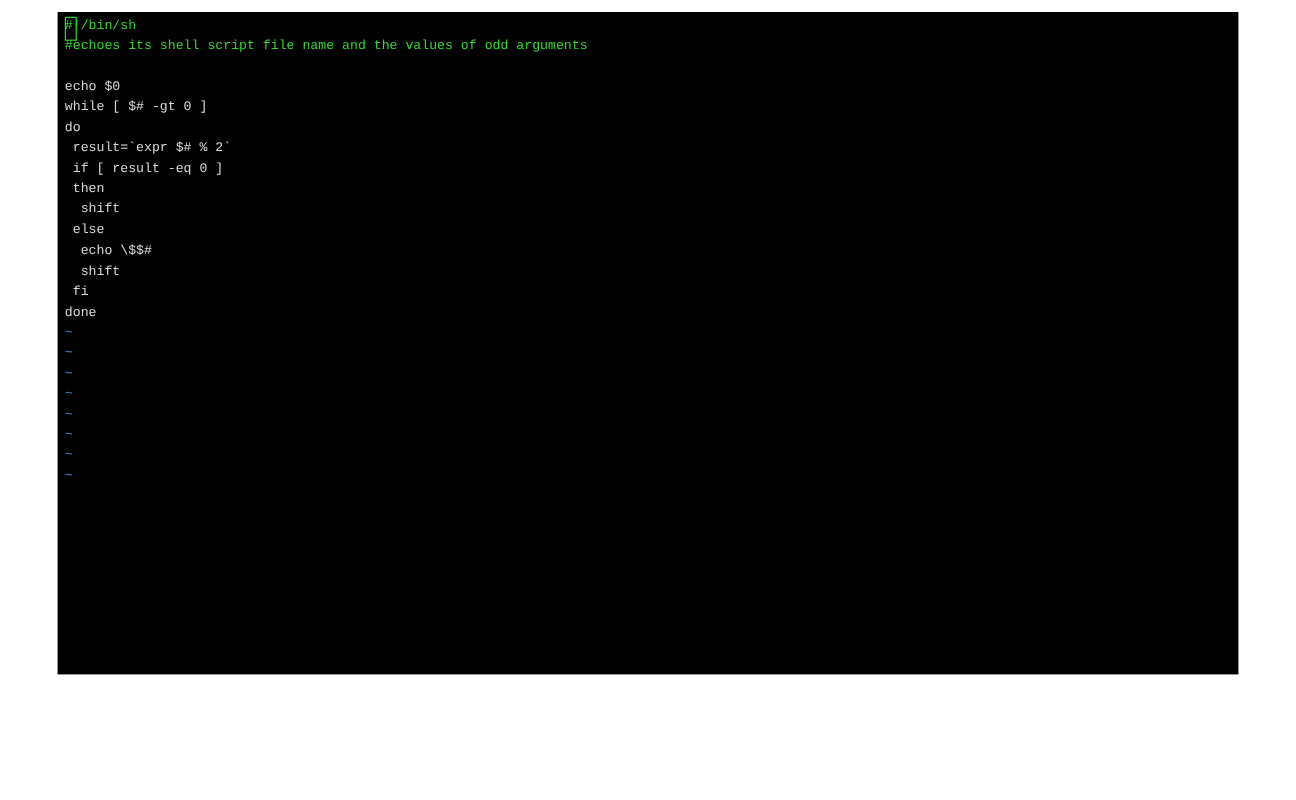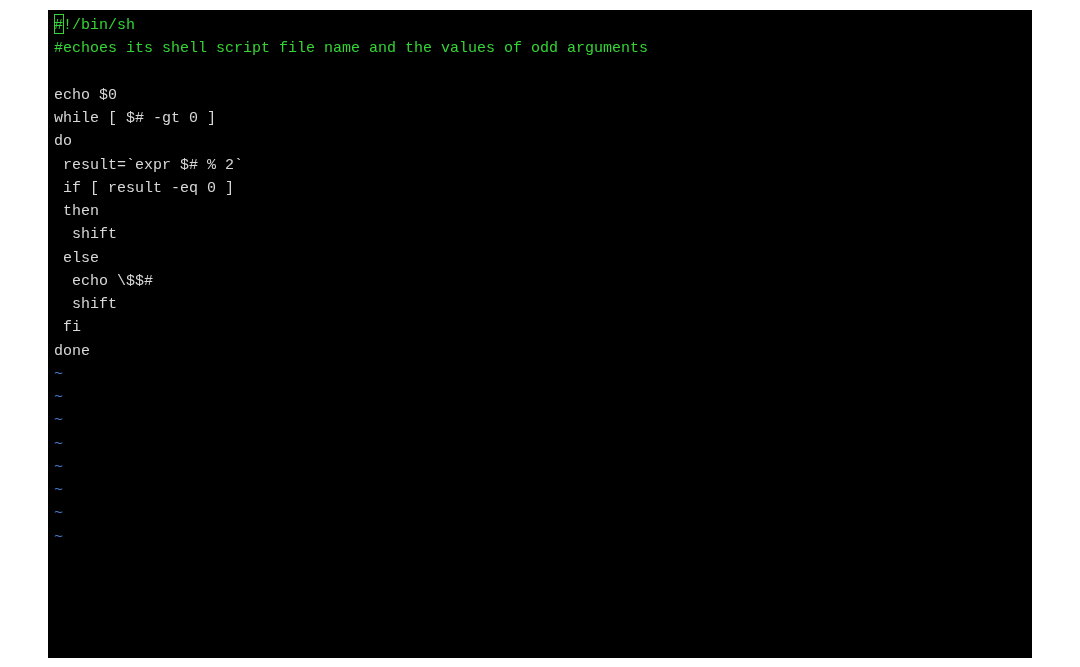--- a/index.html
+++ b/index.html
@@ -12,23 +12,23 @@
       width: 1080px;
       height: 667px;
       display: flex;
       align-items: flex-start;
       justify-content: flex-start;
       padding: 10px 48px;
     }
     .terminal {
       background: #000000;
       width: 984px;
-      height: 648px;
+      height: 552px;
       font-family: "Consolas", "Courier New", monospace;
-      font-size: 15px;
+      font-size: 11px;
       line-height: 1.55;
       padding: 4px 6px;
       overflow: hidden;
       white-space: pre;
       position: relative;
     }
     .line {
       color: #d8d8d8;
       white-space: pre;
     }

